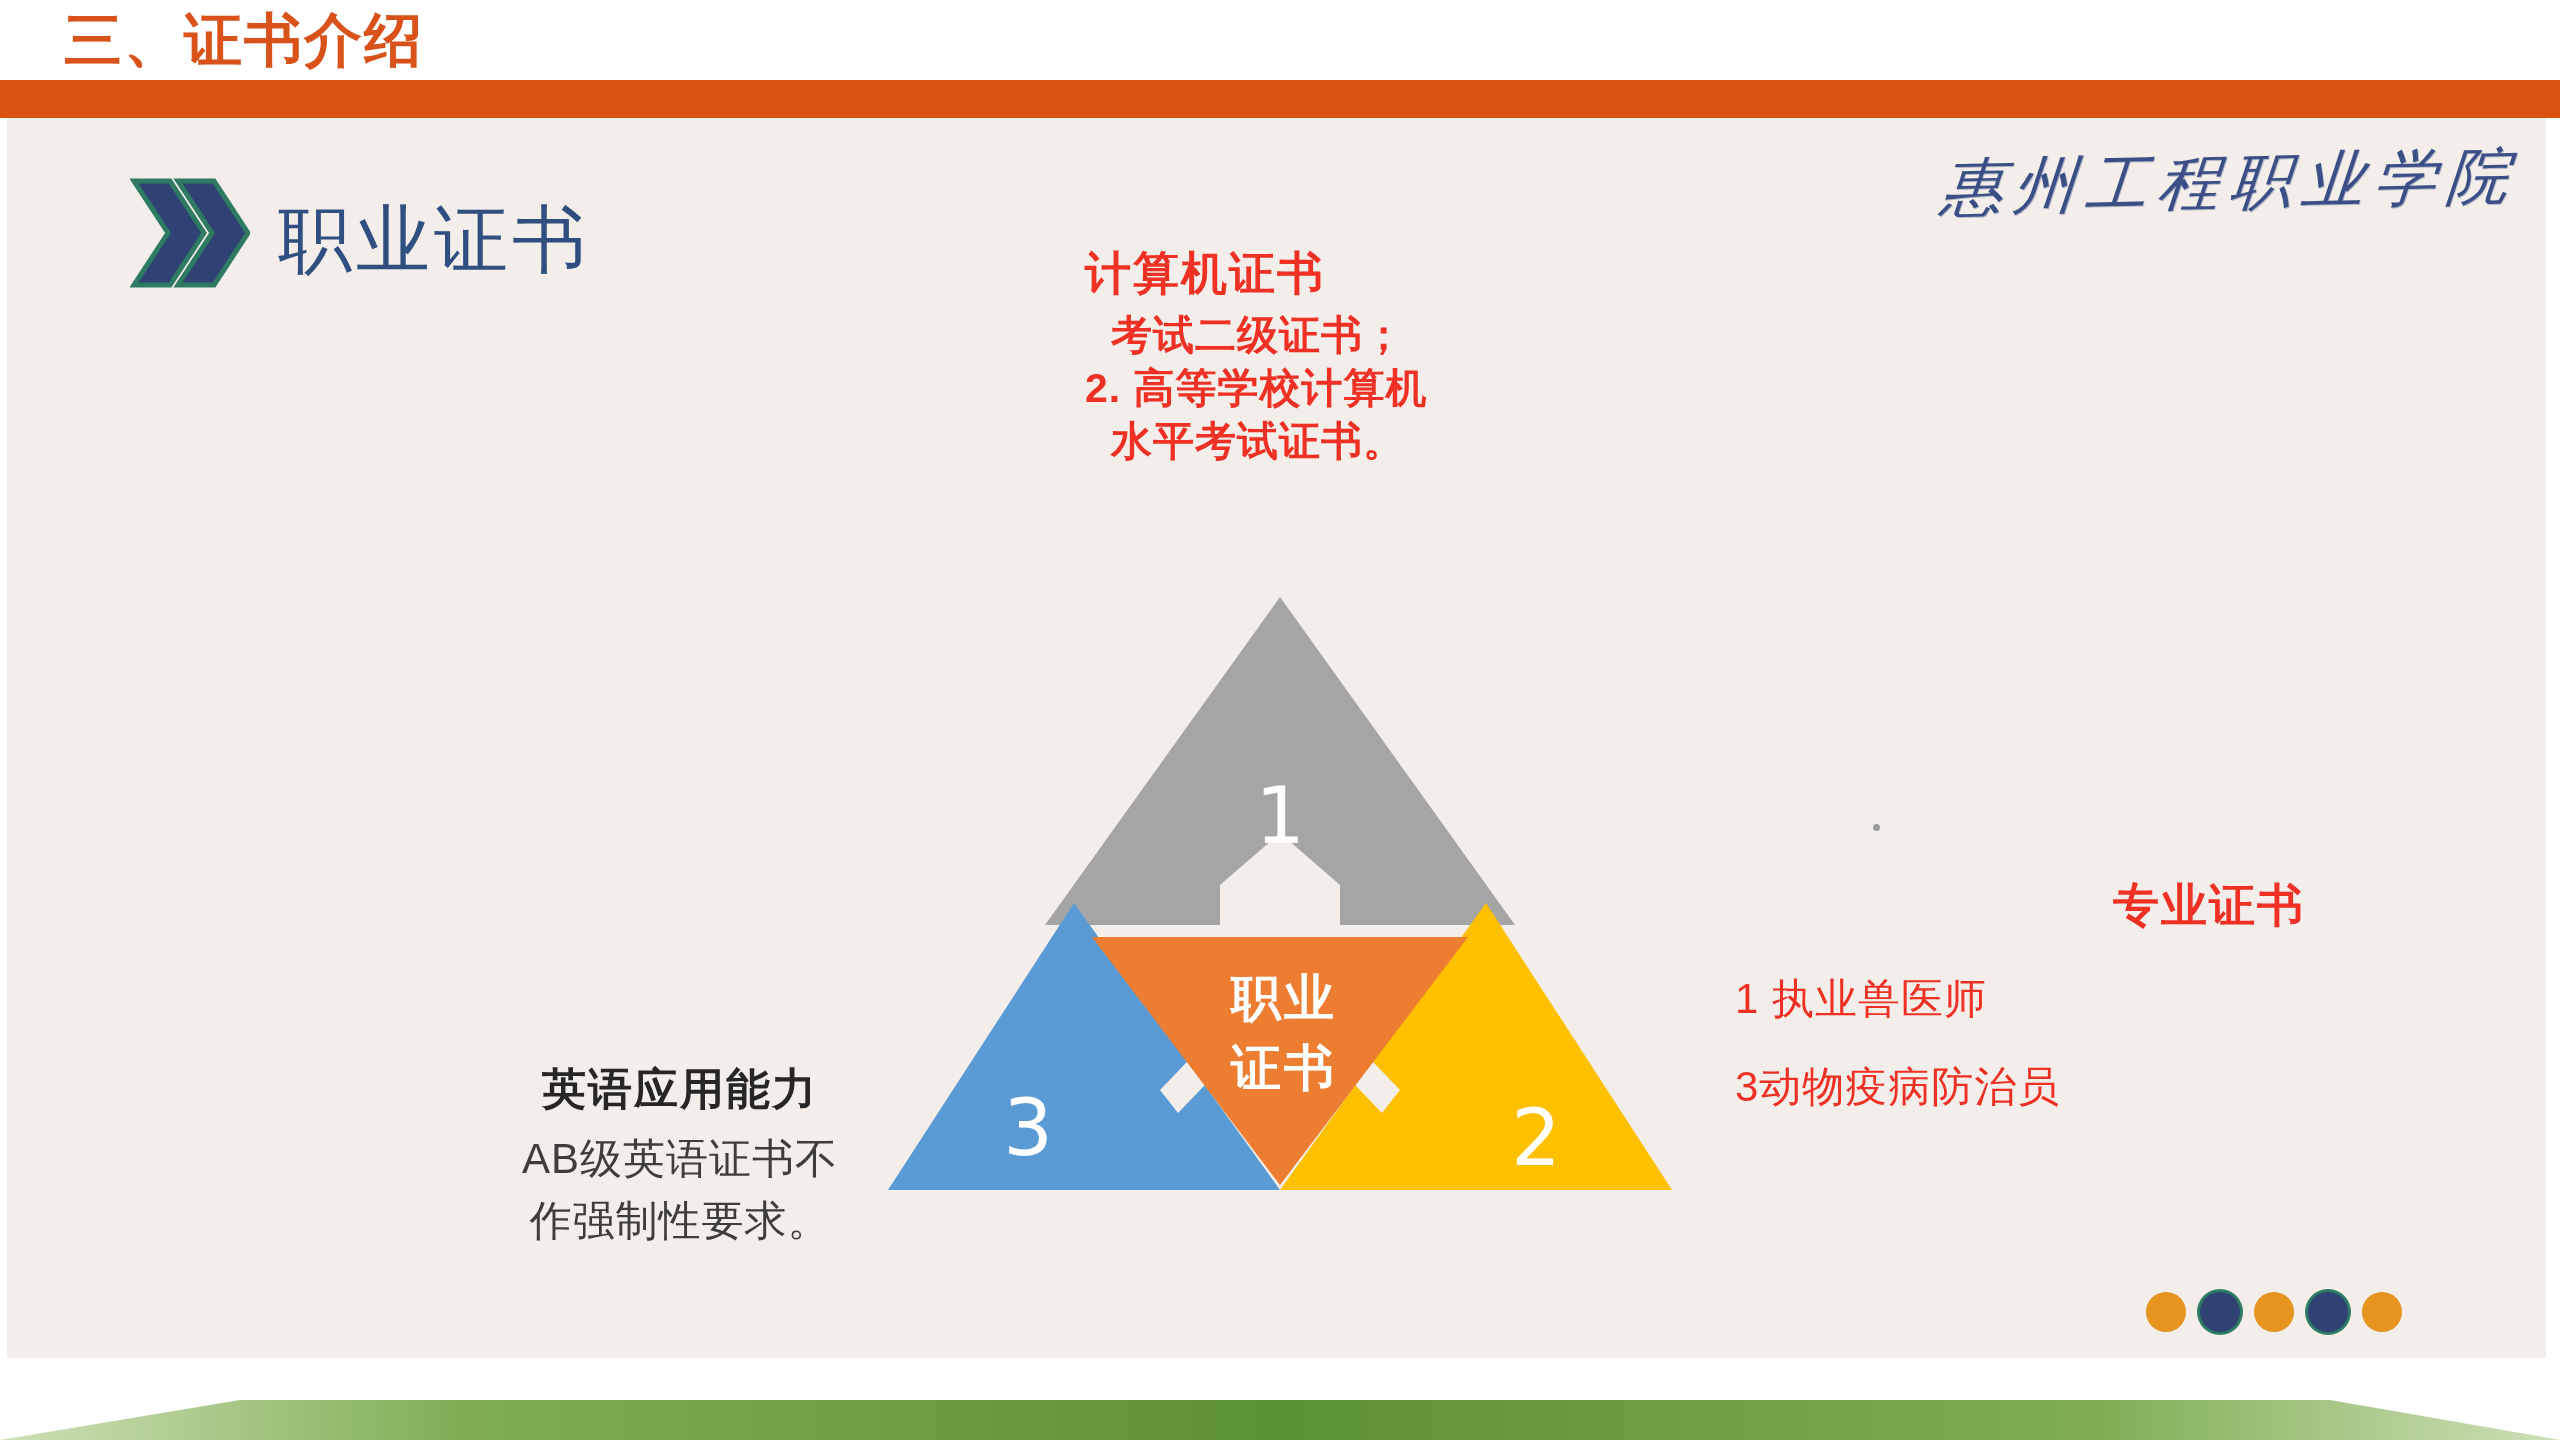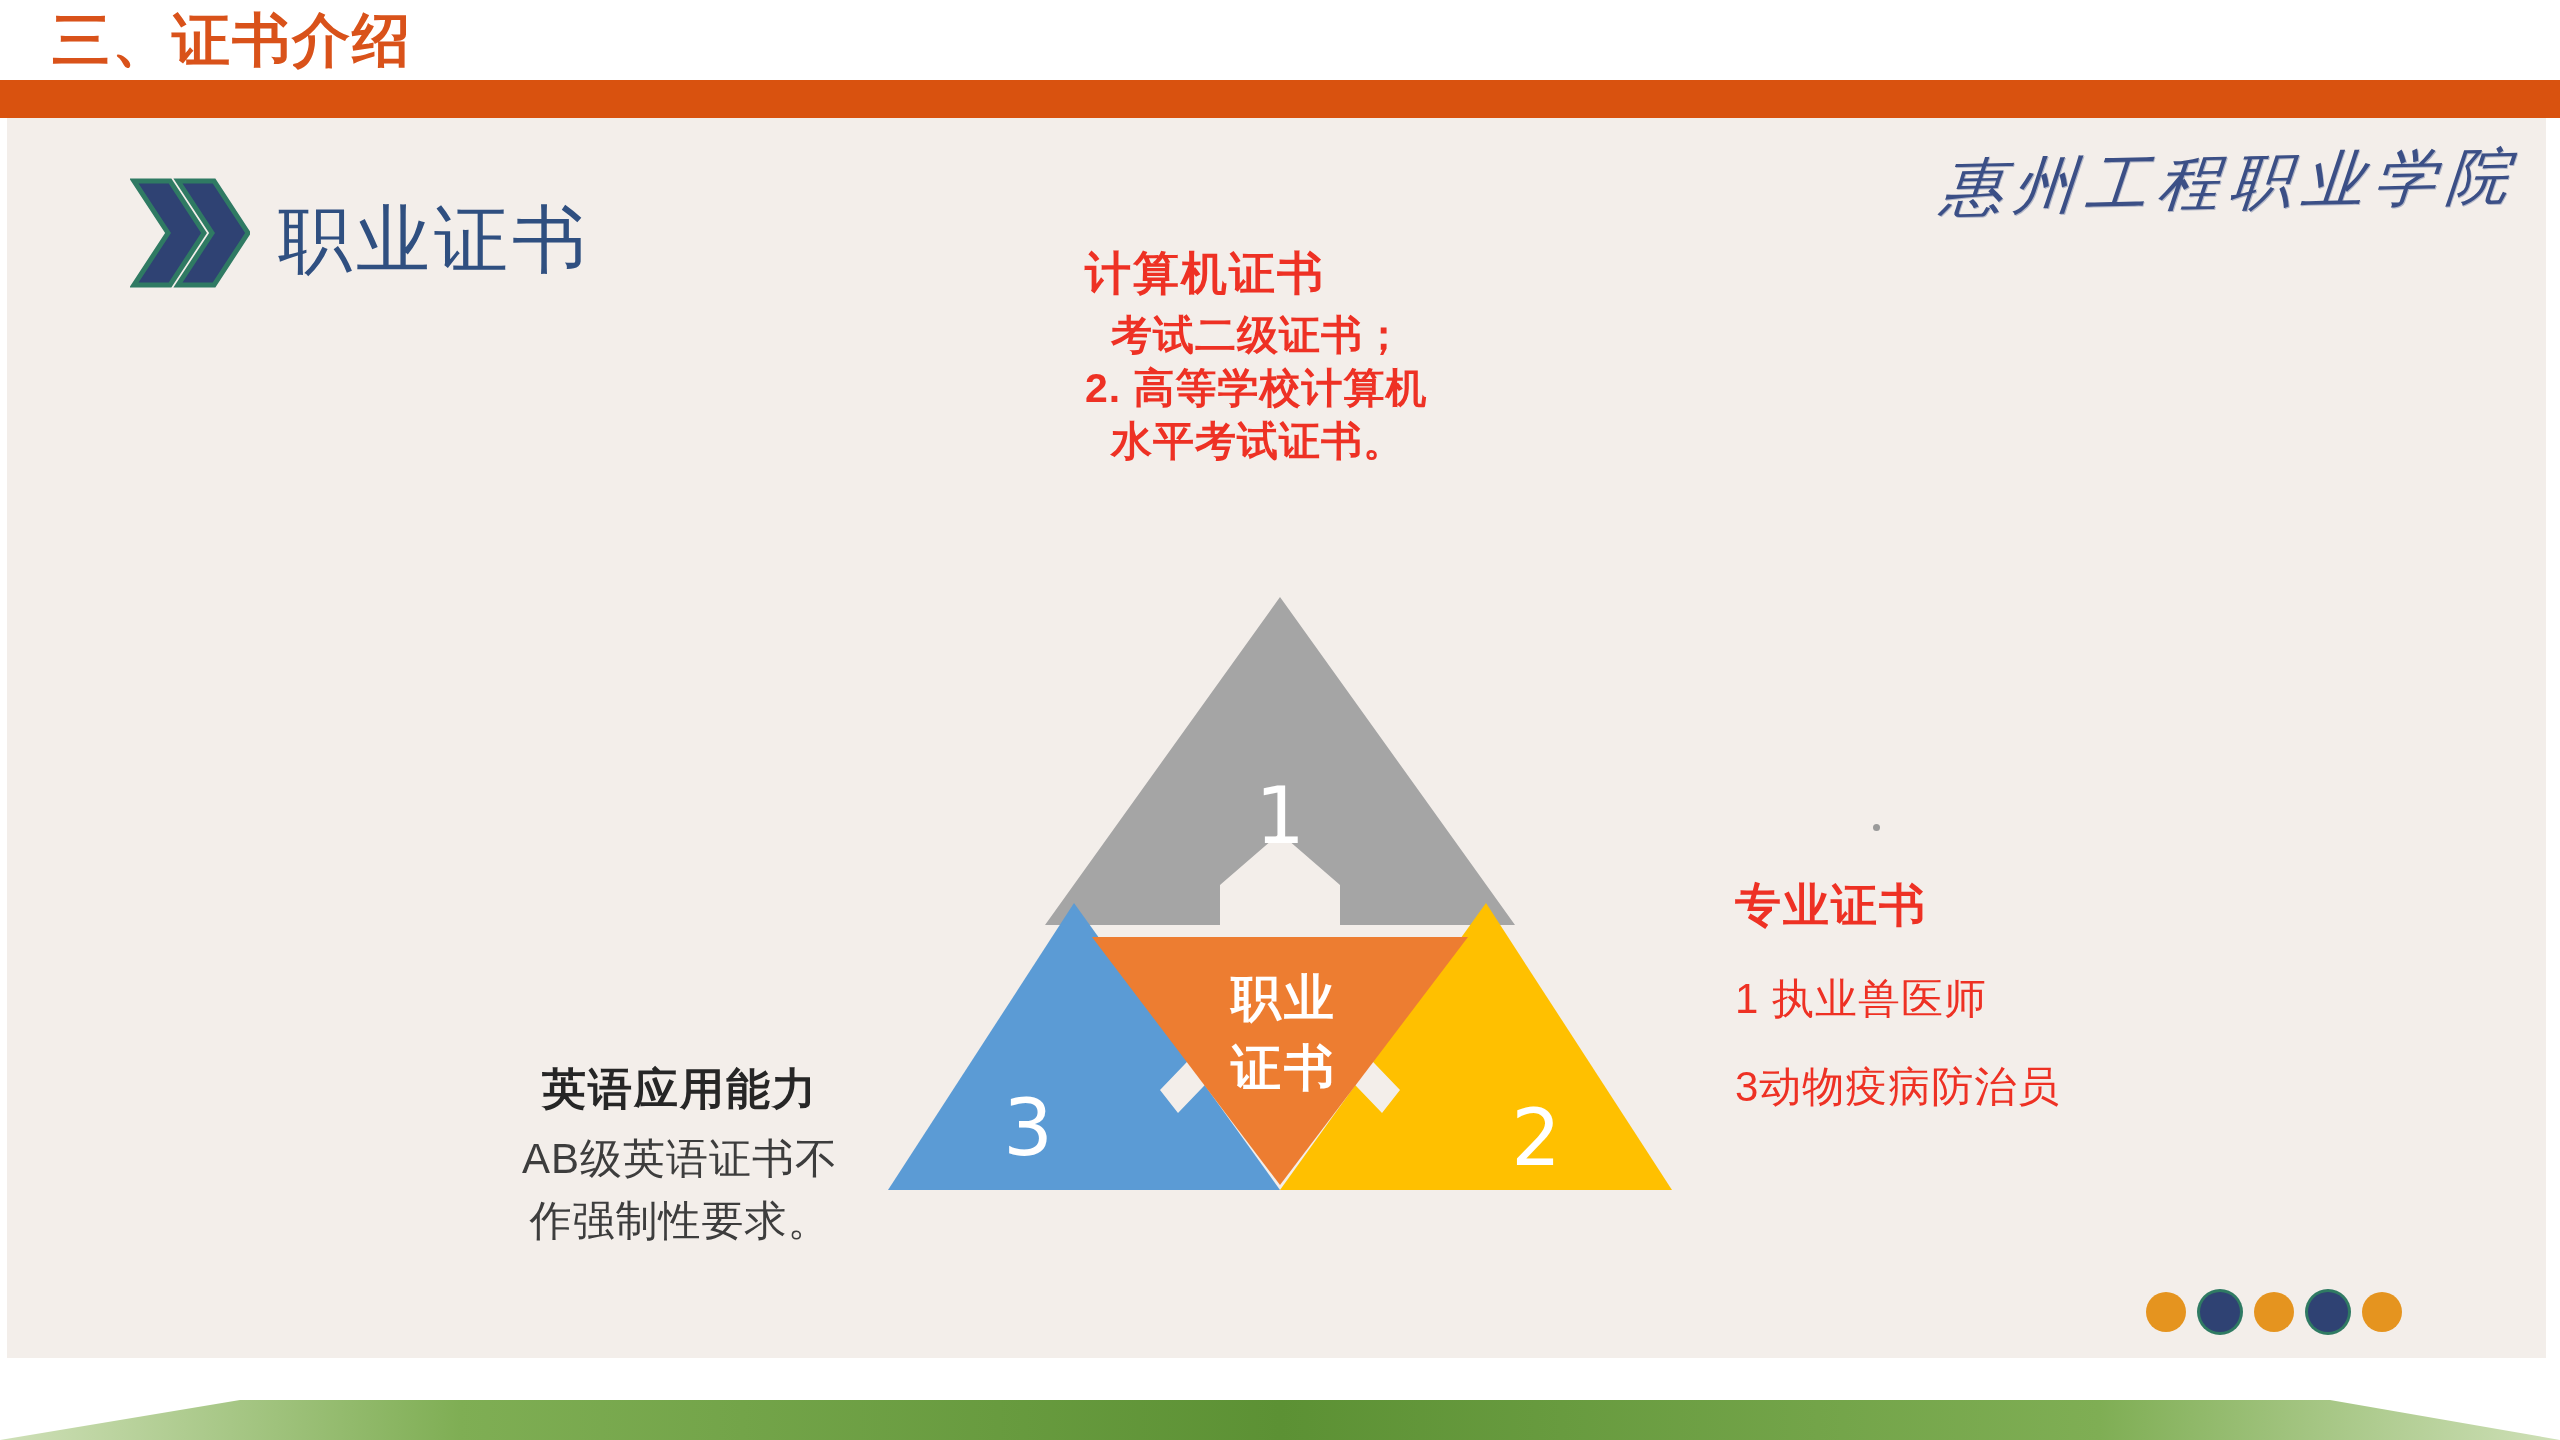--- a/index.html
+++ b/index.html
@@ -19,21 +19,21 @@
   
   .slide-header {
     position: absolute;
     left: 0; top: 0;
     width: 2560px;
     height: 118px;
     background: #ffffff;
   }
   .header-title {
     position: absolute;
-    left: 52px;
+    left: 64px;
     top: 4px;
     font-size: 58px;
     font-weight: bold;
     color: #d9521a;
     letter-spacing: 2px;
     line-height: 72px;
     white-space: nowrap;
   }
   .header-bar {
     position: absolute;
@@ -123,21 +123,21 @@
     position: absolute;
     left: 1735px;
     top: 875px;
     width: 640px;
     color: #ee3124;
   }
   .major-block .blk-title {
     font-size: 46px;
     font-weight: bold;
     letter-spacing: 2px;
-    text-align: left;
+    text-align: right;
     padding-right: 70px;
     line-height: 60px;
     margin-bottom: 20px;
   }
   .major-block .blk-line {
     font-size: 42px;
     line-height: 88px;
     letter-spacing: 1px;
     white-space: nowrap;
   }

